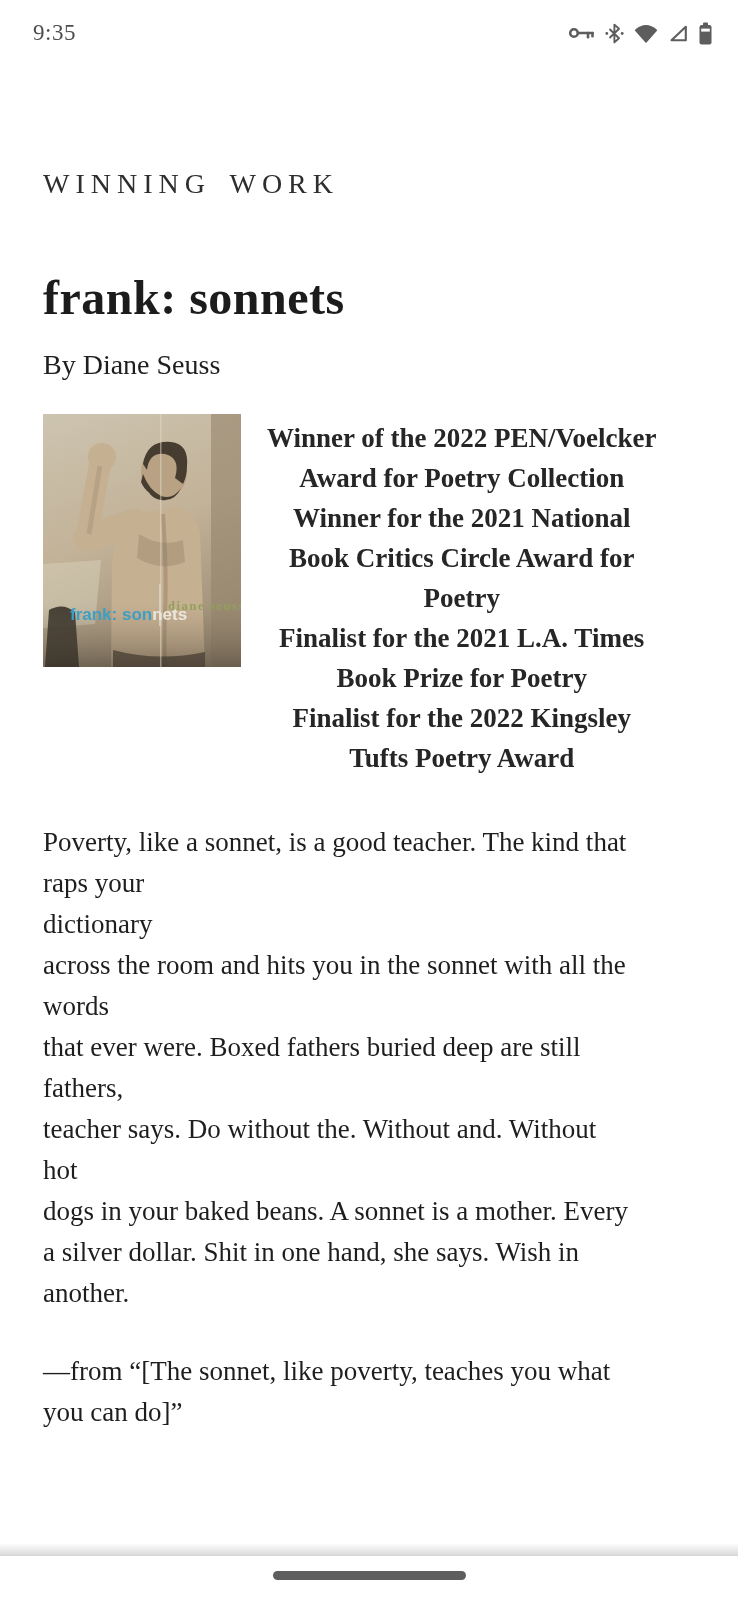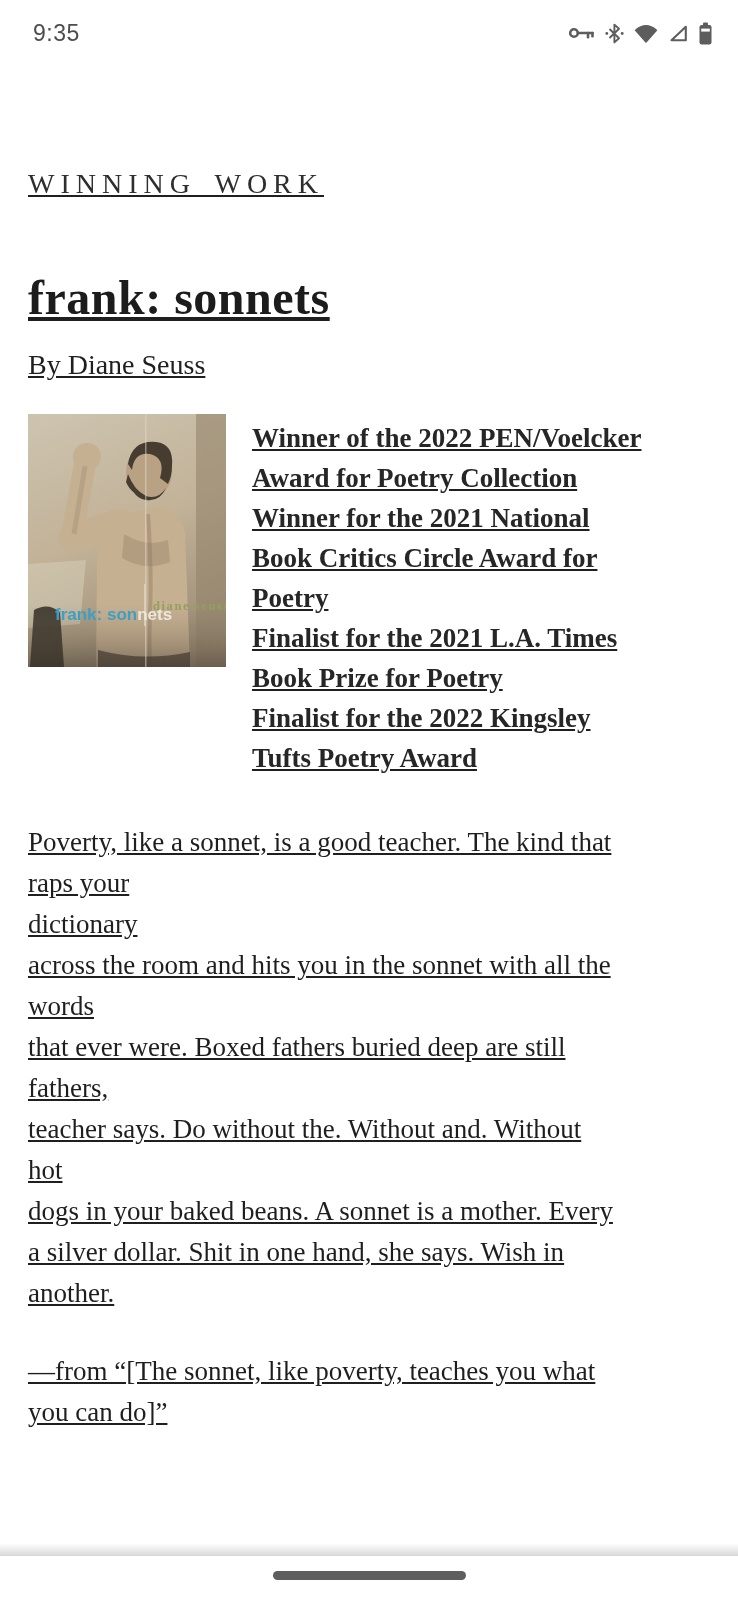--- a/index.html
+++ b/index.html
@@ -6,41 +6,41 @@
   body{
     width:738px;height:1600px;position:relative;overflow:hidden;
     background:#ffffff;
     font-family:"Liberation Serif","DejaVu Serif",serif;
     color:#1f1f1f;
   }
   
   .status-bar{
     height:60px;display:flex;align-items:center;justify-content:space-between;
     padding:6px 26px 0 33px;box-sizing:border-box;
-    font-family:Liberation Sans, sans-serif;
+    font-family:Liberation Serif, serif;
   }
   .status-time{font-size:23px;color:#4d4d4d;letter-spacing:0.5px;}
   .status-icons{display:flex;align-items:center;gap:10px;}
   .status-icons svg{display:block;}
   
-  .content{padding:0 28px;text-decoration:underline;}
+  .content{padding:0 43px;}
   .eyebrow{
     margin:108px 0 0 0;
     font-size:28px;font-weight:400;letter-spacing:6px;word-spacing:6px;
     color:#2e2e2e;
   }
   .page-title{
     margin:70px 0 0 0;
     font-size:48px;font-weight:700;color:#1c1c1c;letter-spacing:0.5px;
   }
   .byline{margin:24px 0 0 0;font-size:28px;color:#1f1f1f;}
   .media-row{display:flex;gap:26px;margin-top:33px;align-items:flex-start;}
   .cover-wrap{flex:0 0 198px;width:198px;height:253px;}
   .cover-wrap svg{display:block;}
-  .awards{padding-top:4px;}
+  .awards{padding-top:4px;text-align:center;}
   .award-line{
     font-size:27px;font-weight:700;line-height:40px;color:#262626;
     white-space:nowrap;
   }
   .poem{margin-top:44px;}
   .poem-line{
     font-size:27px;line-height:41px;color:#1e1e1e;white-space:nowrap;
   }
   .attribution{margin-top:37px;}
   

